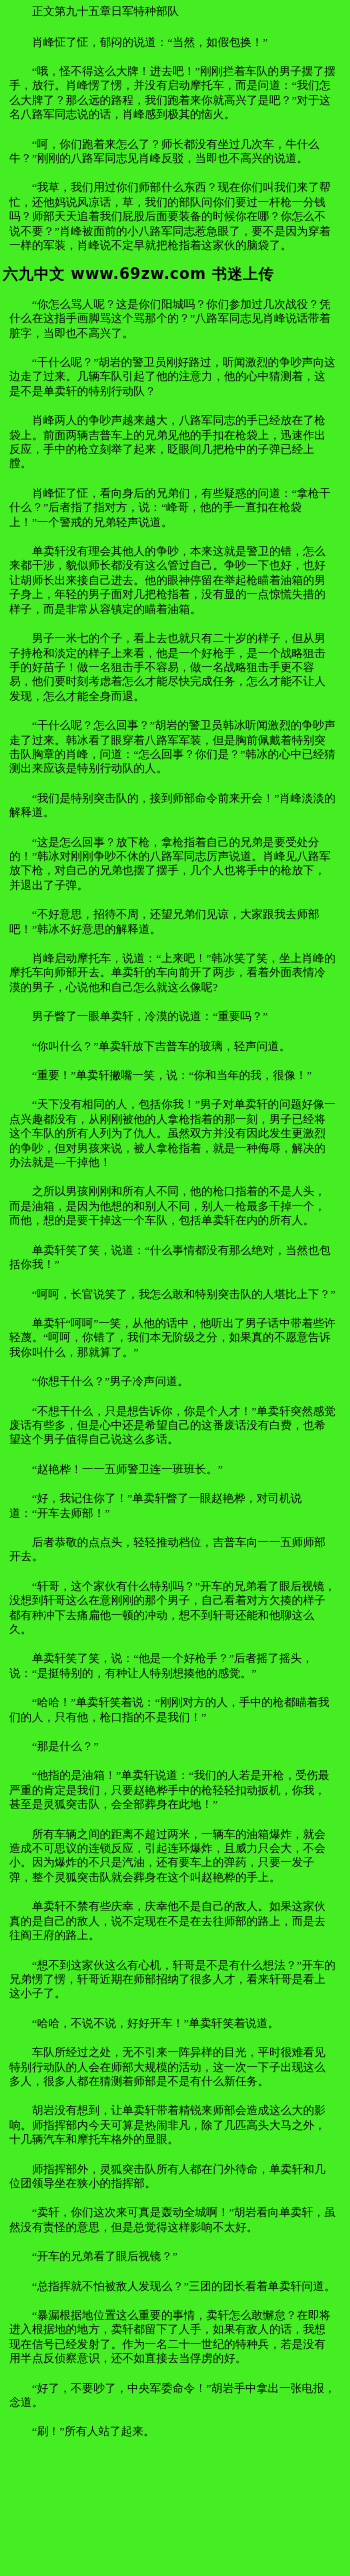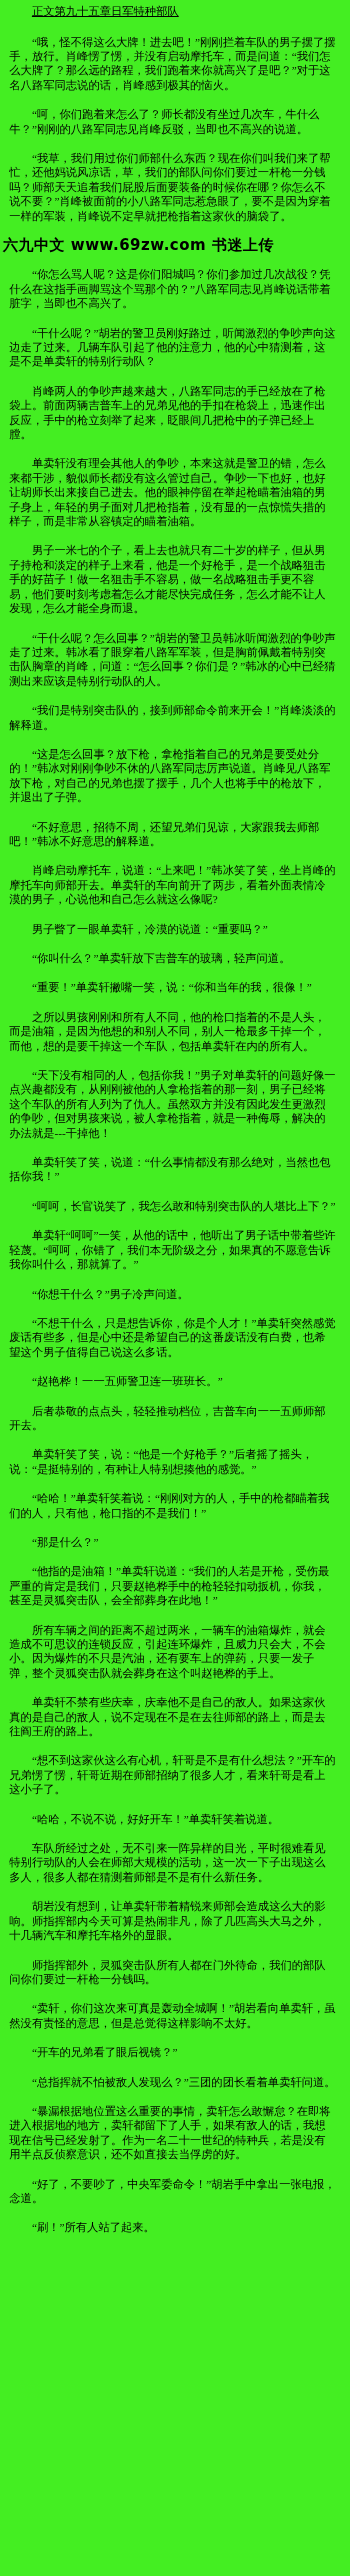--- a/index.html
+++ b/index.html
@@ -12,21 +12,20 @@
   }
   .page {
     padding: 3.1px 13.4px 20.6px 9.3px;
   }
   .chapter-title {
     font-size: 11.3px;
     line-height: 14.4px;
     text-indent: 2em;
     margin: 1px 0 16px 0;
     font-weight: normal;
-    text-decoration: underline;
   }
   .para {
     font-size: 11.3px;
     line-height: 14.4px;
     text-indent: 2em;
     margin: 15px 0;
     word-break: break-all;
   }
   .watermark {
     font-family: "DejaVu Sans", sans-serif;
@@ -37,57 +36,61 @@
     text-indent: 0;
     letter-spacing: 0.5px;
   }
 </style>
 </head>
 <body style="background: rgb(68, 238, 34); color: rgb(0, 0, 0);">
 
 <div class="page">
   <div class="chapter-title">正文第九十五章日军特种部队</div>
   <div class="chapter-body">
+      <p class="para">肖峰怔了怔，郁闷的说道：“当然，如假包换！”</p>
       <p class="para">“哦，怪不得这么大牌！进去吧！”刚刚拦着车队的男子摆了摆手，放行。肖峰愣了愣，并没有启动摩托车，而是问道：“我们怎么大牌了？那么远的路程，我们跑着来你就高兴了是吧？”对于这名八路军同志说的话，肖峰感到极其的恼火。</p>
       <p class="para">“呵，你们跑着来怎么了？师长都没有坐过几次车，牛什么牛？”刚刚的八路军同志见肖峰反驳，当即也不高兴的说道。</p>
       <p class="para">“我草，我们用过你们师部什么东西？现在你们叫我们来了帮忙，还他妈说风凉话，草，我们的部队问你们要过一杆枪一分钱吗？师部天天追着我们屁股后面要装备的时候你在哪？你怎么不说不要？”肖峰被面前的小八路军同志惹急眼了，要不是因为穿着一样的军装，肖峰说不定早就把枪指着这家伙的脑袋了。</p>
       <div class="watermark">六九中文 www.69zw.com 书迷上传</div>
       <p class="para">“你怎么骂人呢？这是你们阳城吗？你们参加过几次战役？凭什么在这指手画脚骂这个骂那个的？”八路军同志见肖峰说话带着脏字，当即也不高兴了。</p>
       <p class="para">“干什么呢？”胡岩的警卫员刚好路过，听闻激烈的争吵声向这边走了过来。几辆车队引起了他的注意力，他的心中猜测着，这是不是单卖轩的特别行动队？</p>
       <p class="para">肖峰两人的争吵声越来越大，八路军同志的手已经放在了枪袋上。前面两辆吉普车上的兄弟见他的手扣在枪袋上，迅速作出反应，手中的枪立刻举了起来，眨眼间几把枪中的子弹已经上膛。</p>
+      <p class="para">肖峰怔了怔，看向身后的兄弟们，有些疑惑的问道：“拿枪干什么？”后者指了指对方，说：“峰哥，他的手一直扣在枪袋上！”一个警戒的兄弟轻声说道。</p>
       <p class="para">单卖轩没有理会其他人的争吵，本来这就是警卫的错，怎么来都干涉，貌似师长都没有这么管过自己。争吵一下也好，也好让胡师长出来接自己进去。他的眼神停留在举起枪瞄着油箱的男子身上，年轻的男子面对几把枪指着，没有显的一点惊慌失措的样子，而是非常从容镇定的瞄着油箱。</p>
       <p class="para">男子一米七的个子，看上去也就只有二十岁的样子，但从男子持枪和淡定的样子上来看，他是一个好枪手，是一个战略狙击手的好苗子！做一名狙击手不容易，做一名战略狙击手更不容易，他们要时刻考虑着怎么才能尽快完成任务，怎么才能不让人发现，怎么才能全身而退。</p>
       <p class="para">“干什么呢？怎么回事？”胡岩的警卫员韩冰听闻激烈的争吵声走了过来。韩冰看了眼穿着八路军军装，但是胸前佩戴着特别突击队胸章的肖峰，问道：“怎么回事？你们是？”韩冰的心中已经猜测出来应该是特别行动队的人。</p>
       <p class="para">“我们是特别突击队的，接到师部命令前来开会！”肖峰淡淡的解释道。</p>
       <p class="para">“这是怎么回事？放下枪，拿枪指着自己的兄弟是要受处分的！”韩冰对刚刚争吵不休的八路军同志厉声说道。肖峰见八路军放下枪，对自己的兄弟也摆了摆手，几个人也将手中的枪放下，并退出了子弹。</p>
       <p class="para">“不好意思，招待不周，还望兄弟们见谅，大家跟我去师部吧！”韩冰不好意思的解释道。</p>
       <p class="para">肖峰启动摩托车，说道：“上来吧！”韩冰笑了笑，坐上肖峰的摩托车向师部开去。单卖轩的车向前开了两步，看着外面表情冷漠的男子，心说他和自己怎么就这么像呢?</p>
       <p class="para">男子瞥了一眼单卖轩，冷漠的说道：“重要吗？”</p>
       <p class="para">“你叫什么？”单卖轩放下吉普车的玻璃，轻声问道。</p>
       <p class="para">“重要！”单卖轩撇嘴一笑，说：“你和当年的我，很像！”</p>
+      <p class="para">“天下没有相同的人，包括你我！”男子对单卖轩的问题好像一点兴趣都没有，从刚刚被他的人拿枪指着的那一刻，男子已经将这个车队的所有人列为了仇人。虽然双方并没有因此发生更激烈的争吵，但对男孩来说，被人拿枪指着，就是一种侮辱，解决的办法就是---干掉他！</p>
       <p class="para">之所以男孩刚刚和所有人不同，他的枪口指着的不是人头，而是油箱，是因为他想的和别人不同，别人一枪最多干掉一个，而他，想的是要干掉这一个车队，包括单卖轩在内的所有人。</p>
-      <p class="para">“天下没有相同的人，包括你我！”男子对单卖轩的问题好像一点兴趣都没有，从刚刚被他的人拿枪指着的那一刻，男子已经将这个车队的所有人列为了仇人。虽然双方并没有因此发生更激烈的争吵，但对男孩来说，被人拿枪指着，就是一种侮辱，解决的办法就是---干掉他！</p>
       <p class="para">单卖轩笑了笑，说道：“什么事情都没有那么绝对，当然也包括你我！”</p>
       <p class="para">“呵呵，长官说笑了，我怎么敢和特别突击队的人堪比上下？”</p>
       <p class="para">单卖轩“呵呵”一笑，从他的话中，他听出了男子话中带着些许轻蔑。“呵呵，你错了，我们本无阶级之分，如果真的不愿意告诉我你叫什么，那就算了。”</p>
       <p class="para">“你想干什么？”男子冷声问道。</p>
       <p class="para">“不想干什么，只是想告诉你，你是个人才！”单卖轩突然感觉废话有些多，但是心中还是希望自己的这番废话没有白费，也希望这个男子值得自己说这么多话。</p>
       <p class="para">“赵艳桦！一一五师警卫连一班班长。”</p>
+      <p class="para">“好，我记住你了！”单卖轩瞥了一眼赵艳桦，对司机说道：“开车去师部！”</p>
       <p class="para">后者恭敬的点点头，轻轻推动档位，吉普车向一一五师师部开去。</p>
+      <p class="para">“轩哥，这个家伙有什么特别吗？”开车的兄弟看了眼后视镜，没想到轩哥这么在意刚刚的那个男子，自己看着对方欠揍的样子都有种冲下去痛扁他一顿的冲动，想不到轩哥还能和他聊这么久。</p>
       <p class="para">单卖轩笑了笑，说：“他是一个好枪手？”后者摇了摇头，说：“是挺特别的，有种让人特别想揍他的感觉。”</p>
       <p class="para">“哈哈！”单卖轩笑着说：“刚刚对方的人，手中的枪都瞄着我们的人，只有他，枪口指的不是我们！”</p>
       <p class="para">“那是什么？”</p>
       <p class="para">“他指的是油箱！”单卖轩说道：“我们的人若是开枪，受伤最严重的肯定是我们，只要赵艳桦手中的枪轻轻扣动扳机，你我，甚至是灵狐突击队，会全部葬身在此地！”</p>
       <p class="para">所有车辆之间的距离不超过两米，一辆车的油箱爆炸，就会造成不可思议的连锁反应，引起连环爆炸，且威力只会大，不会小。因为爆炸的不只是汽油，还有要车上的弹药，只要一发子弹，整个灵狐突击队就会葬身在这个叫赵艳桦的手上。</p>
       <p class="para">单卖轩不禁有些庆幸，庆幸他不是自己的敌人。如果这家伙真的是自己的敌人，说不定现在不是在去往师部的路上，而是去往阎王府的路上。</p>
       <p class="para">“想不到这家伙这么有心机，轩哥是不是有什么想法？”开车的兄弟愣了愣，轩哥近期在师部招纳了很多人才，看来轩哥是看上这小子了。</p>
       <p class="para">“哈哈，不说不说，好好开车！”单卖轩笑着说道。</p>
       <p class="para">车队所经过之处，无不引来一阵异样的目光，平时很难看见特别行动队的人会在师部大规模的活动，这一次一下子出现这么多人，很多人都在猜测着师部是不是有什么新任务。</p>
       <p class="para">胡岩没有想到，让单卖轩带着精锐来师部会造成这么大的影响。师指挥部内今天可算是热闹非凡，除了几匹高头大马之外，十几辆汽车和摩托车格外的显眼。</p>
-      <p class="para">师指挥部外，灵狐突击队所有人都在门外待命，我们的部队问你们要过一杆枪一分钱吗。</p>
+      <p class="para">师指挥部外，灵狐突击队所有人都在门外待命，单卖轩和几位团领导坐在狭小的指挥部。</p>
       <p class="para">“卖轩，你们这次来可真是轰动全城啊！”胡岩看向单卖轩，虽然没有责怪的意思，但是总觉得这样影响不太好。</p>
       <p class="para">“开车的兄弟看了眼后视镜？”</p>
       <p class="para">“总指挥就不怕被敌人发现么？”三团的团长看着单卖轩问道。</p>
       <p class="para">“暴漏根据地位置这么重要的事情，卖轩怎么敢懈怠？在即将进入根据地的地方，卖轩都留下了人手，如果有敌人的话，我想现在信号已经发射了。作为一名二十一世纪的特种兵，若是没有用半点反侦察意识，还不如直接去当俘虏的好。</p>
       <p class="para">“好了，不要吵了，中央军委命令！”胡岩手中拿出一张电报，念道。</p>
       <p class="para">“刷！”所有人站了起来。</p>
     </div>
 </div>
 
 

